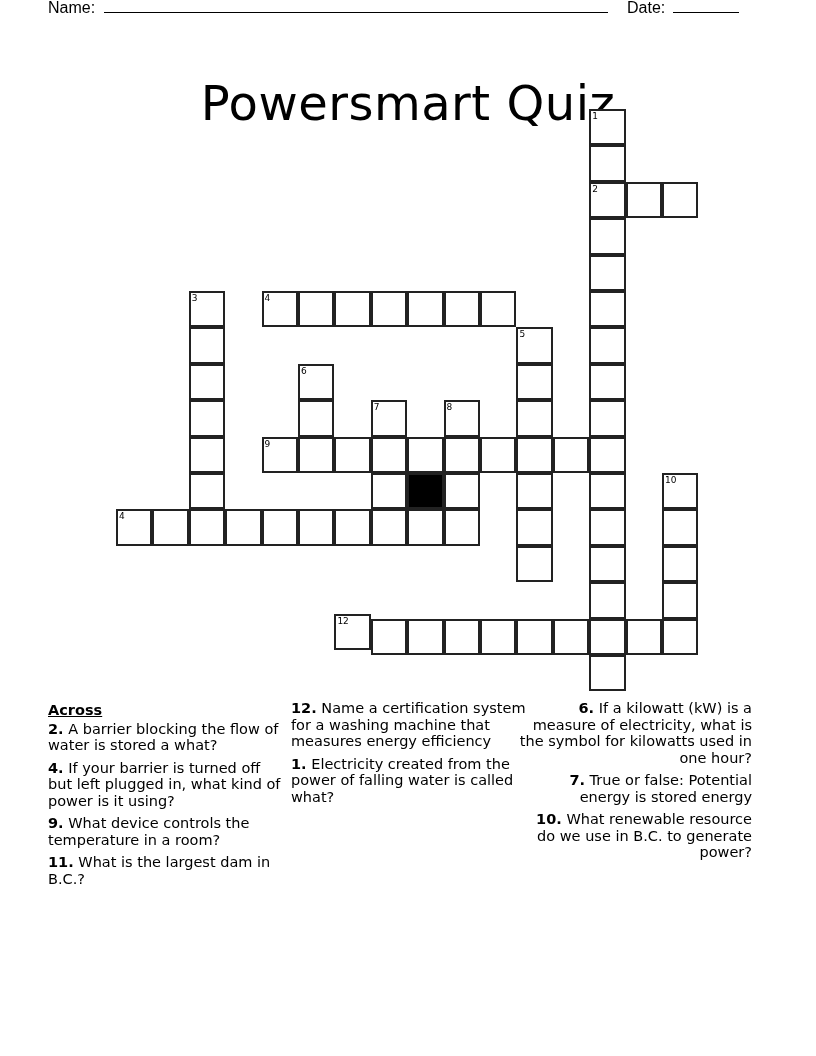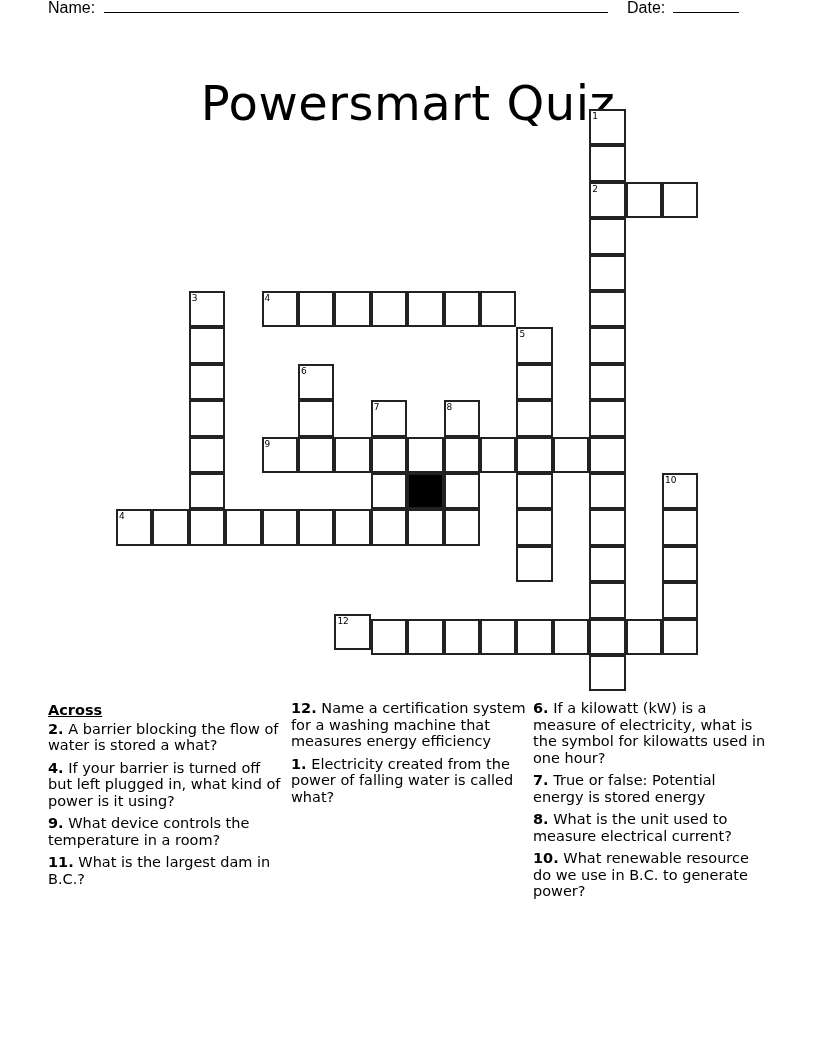--- a/index.html
+++ b/index.html
@@ -26,21 +26,21 @@
     position: absolute; left: 1px; top: 0px; font-family: "DejaVu Sans", sans-serif;
     font-size: 9px; line-height: 11px; color: #000;
   }
   .clues {
     position: absolute; top: 700px; left: 48px; width: 730px;
     font-family: "DejaVu Sans", sans-serif; font-size: 14.5px; line-height: 16.5px;
   }
   .col { position: absolute; top: 0; width: 236px; }
   .col1 { left: 0; }
   .col2 { left: 243px; }
-  .col3 { left: 485px; }
+  .col3 { left: 468px; text-align: right; }
   .section-head { font-weight: bold; text-decoration: underline; margin: 2px 0 2px 0; }
   .clue { margin: 0 0 6px 0; }
   .clue .cnum { font-weight: bold; }
 </style>
 </head>
 <body>
 
 <div class="header-line">
   <span class="name-label">Name:</span>
   <span class="name-blank"></span>
@@ -161,16 +161,15 @@
     <div class="clue"><span class="cnum">9.</span><span> What device controls the temperature in a room?</span></div>
     <div class="clue"><span class="cnum">11.</span><span> What is the largest dam in B.C.?</span></div>
   </div>
   <div class="col col2">
     <div class="clue"><span class="cnum">12.</span><span> Name a certification system for a washing machine that measures energy efficiency</span></div>
     <div class="clue"><span class="cnum">1.</span><span> Electricity created from the power of falling water is called what?</span></div>
   </div>
   <div class="col col3">
     <div class="clue"><span class="cnum">6.</span><span> If a kilowatt (kW) is a measure of electricity, what is the symbol for kilowatts used in one hour?</span></div>
     <div class="clue"><span class="cnum">7.</span><span> True or false: Potential energy is stored energy</span></div>
-    <div class="clue"><span class="cnum">8.</span><span> What is the unit used to measure electrical current?</span></div>
     <div class="clue"><span class="cnum">10.</span><span> What renewable resource do we use in B.C. to generate power?</span></div>
   </div>
 </div>
 
 </body></html>

